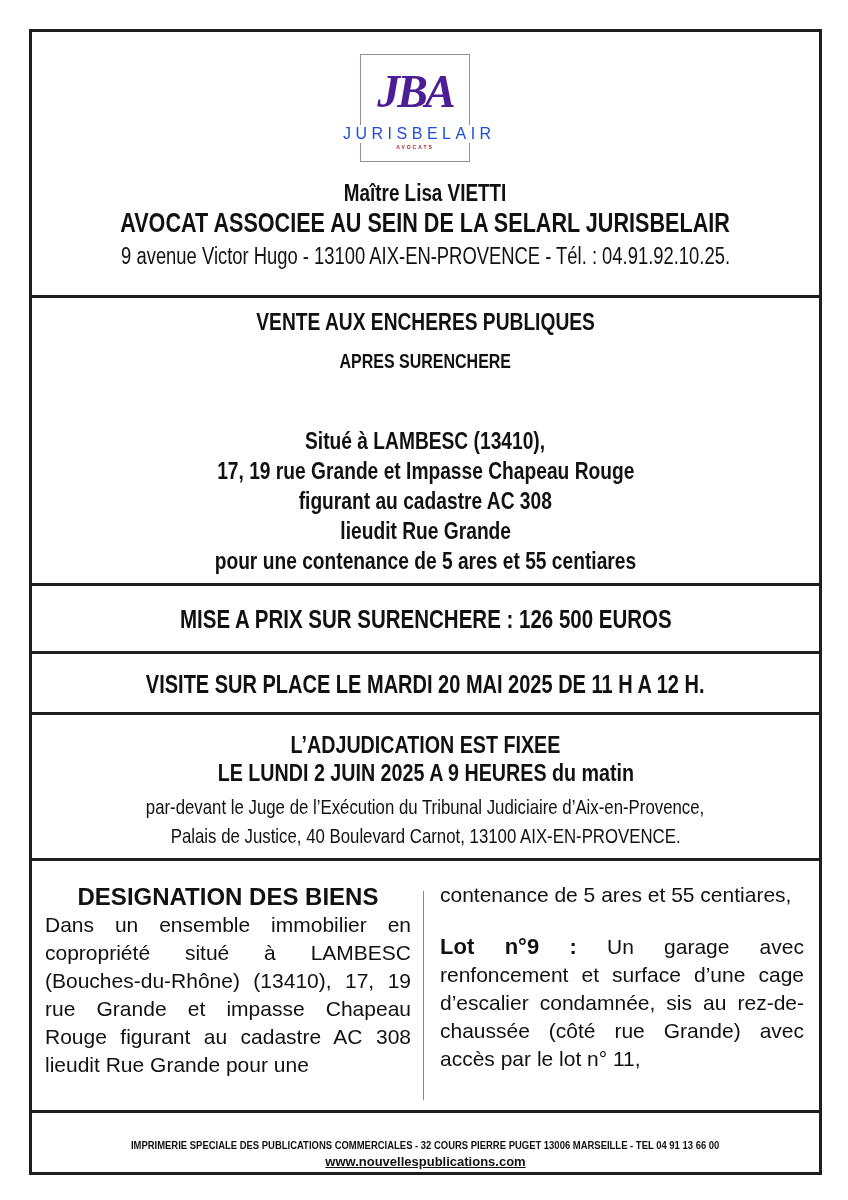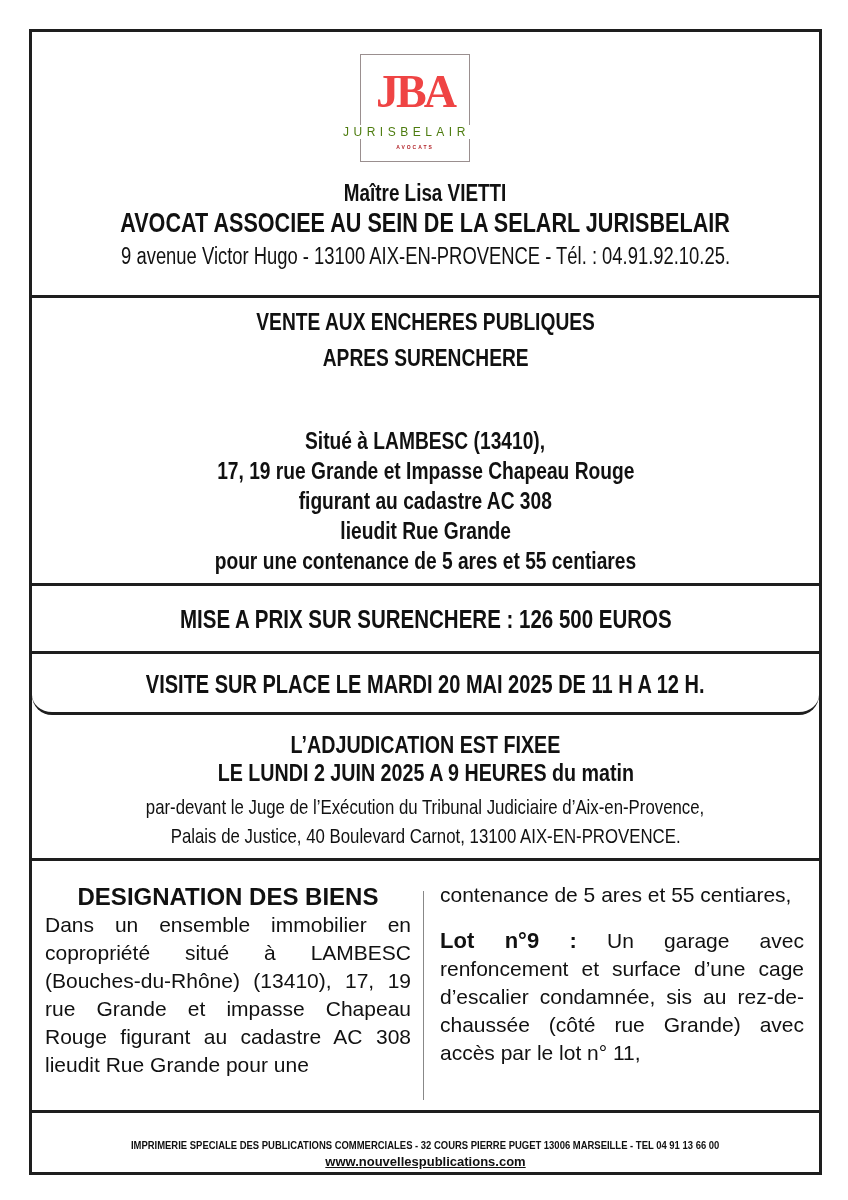--- a/index.html
+++ b/index.html
@@ -5,37 +5,37 @@
   html, body { margin:0; padding:0; background:#ffffff; }
   body { width:848px; height:1200px; position:relative; overflow:hidden; font-family:"Liberation Sans", sans-serif; color:#111; }
   .frame { position:absolute; left:29px; top:29px; width:787px; height:1140px; border:3px solid #1e1e1e; box-sizing:content-box; }
   .sec { position:absolute; left:0; right:0; border-bottom:3px solid #1e1e1e; box-sizing:border-box; text-align:center; }
   .cond { display:inline-block; transform-origin:center; white-space:nowrap; }
   .b { font-weight:bold; }
 
   
   #s-head { top:0; height:266px; }
   .logo { position:absolute; left:328px; top:22px; width:110px; height:108px; border:1.5px solid #9a8f8f; box-sizing:border-box; background:#fff; }
-  .logo-mark { position:absolute; left:0; right:0; top:10px; text-align:center; font-family:"Liberation Serif", serif; font-weight:bold; font-size:46px; color:#ef4444; letter-spacing:-3px; }
-  .logo-name { position:absolute; left:-18px; right:-18px; top:70px; text-align:left; font-size:12px; letter-spacing:4.5px; color:#4d7c0f; background:#fff; }
+  .logo-mark { position:absolute; left:0; right:0; top:10px; text-align:center; font-family:"Liberation Serif", serif; font-style:italic; font-weight:bold; font-size:46px; color:#4c1d95; letter-spacing:-3px; }
+  .logo-name { position:absolute; left:-18px; right:-18px; top:70px; text-align:right; font-size:16px; letter-spacing:4.5px; color:#1d4ed8; background:#fff; }
   .logo-sub { position:absolute; left:0; right:0; top:89px; text-align:center; font-size:5px; letter-spacing:2px; color:#b01e24; font-weight:bold; }
   .h-name { position:absolute; left:0; right:0; top:148px; font-size:23px; }
   .h-role { position:absolute; left:0; right:0; top:176px; font-size:27px; }
   .h-addr { position:absolute; left:0; right:0; top:211px; font-size:23px; }
 
   #s-sale { top:266px; height:288px; }
   .v1 { position:absolute; left:0; right:0; top:10px; font-size:24px; }
-  .v2 { position:absolute; left:0; right:0; top:46px; font-size:24px; }
+  .v2 { position:absolute; left:0; right:0; top:52px; font-size:20px; }
   .v3 { position:absolute; left:0; right:0; top:78px; font-size:44px; }
   .v4 { position:absolute; left:0; right:0; top:128px; font-size:24px; line-height:30px; }
 
   #s-price { top:554px; height:68px; }
   #s-price .t { position:absolute; left:0; right:0; top:19px; font-size:25px; }
 
-  #s-visit { top:622px; height:61px;border-radius:20px; }
+  #s-visit { top:622px; height:61px; }
   #s-visit .t { position:absolute; left:0; right:0; top:16px; font-size:25px; }
 
   #s-adj { top:683px; height:146px; }
   .a1 { position:absolute; left:0; right:0; top:16px; font-size:24px; }
   .a2 { position:absolute; left:0; right:0; top:44px; font-size:24px; }
   .a3 { position:absolute; left:0; right:0; top:77px; font-size:21px; line-height:29px; }
 
   #s-desig { top:829px; height:252px; text-align:left; }
   .col { position:absolute; top:0; bottom:0; }
   .col-l { left:13px; width:366px; }
@@ -97,21 +97,21 @@
   <div class="sec" id="s-desig">
     <div class="col col-l">
       <div class="d-title">
         <div>DESIGNATION DES BIENS</div>
       </div>
       <div class="para">Dans un ensemble immobilier en copropriété situé à LAMBESC (Bouches-du-Rhône) (13410), 17, 19 rue Grande et impasse Chapeau Rouge figurant au cadastre AC 308 lieudit Rue Grande pour une</div>
     </div>
     <div class="col-sep"></div>
     <div class="col col-r">
       <div class="para" style="margin-top:20px;">contenance de 5 ares et 55 centiares,</div>
-      <div class="para" style="margin-top:18px;"><span class="lot">Lot n°9 :</span><span> Un garage avec renfoncement et surface d’une cage d’escalier condamnée, sis au rez-de-chaussée (côté rue Grande) avec accès par le lot n° 11,</span></div>
+      <div class="para" style="margin-top:24px;"><span class="lot">Lot n°9 :</span><span> Un garage avec renfoncement et surface d’une cage d’escalier condamnée, sis au rez-de-chaussée (côté rue Grande) avec accès par le lot n° 11,</span></div>
     </div>
   </div>
 
   <div class="sec" id="s-foot">
     <div class="f1"><span class="cond" style="transform:scaleX(0.86)">IMPRIMERIE SPECIALE DES PUBLICATIONS COMMERCIALES - 32 COURS PIERRE PUGET 13006 MARSEILLE - TEL 04 91 13 66 00</span></div>
     <div class="f2">www.nouvellespublications.com</div>
   </div>
 
 </div>
 

